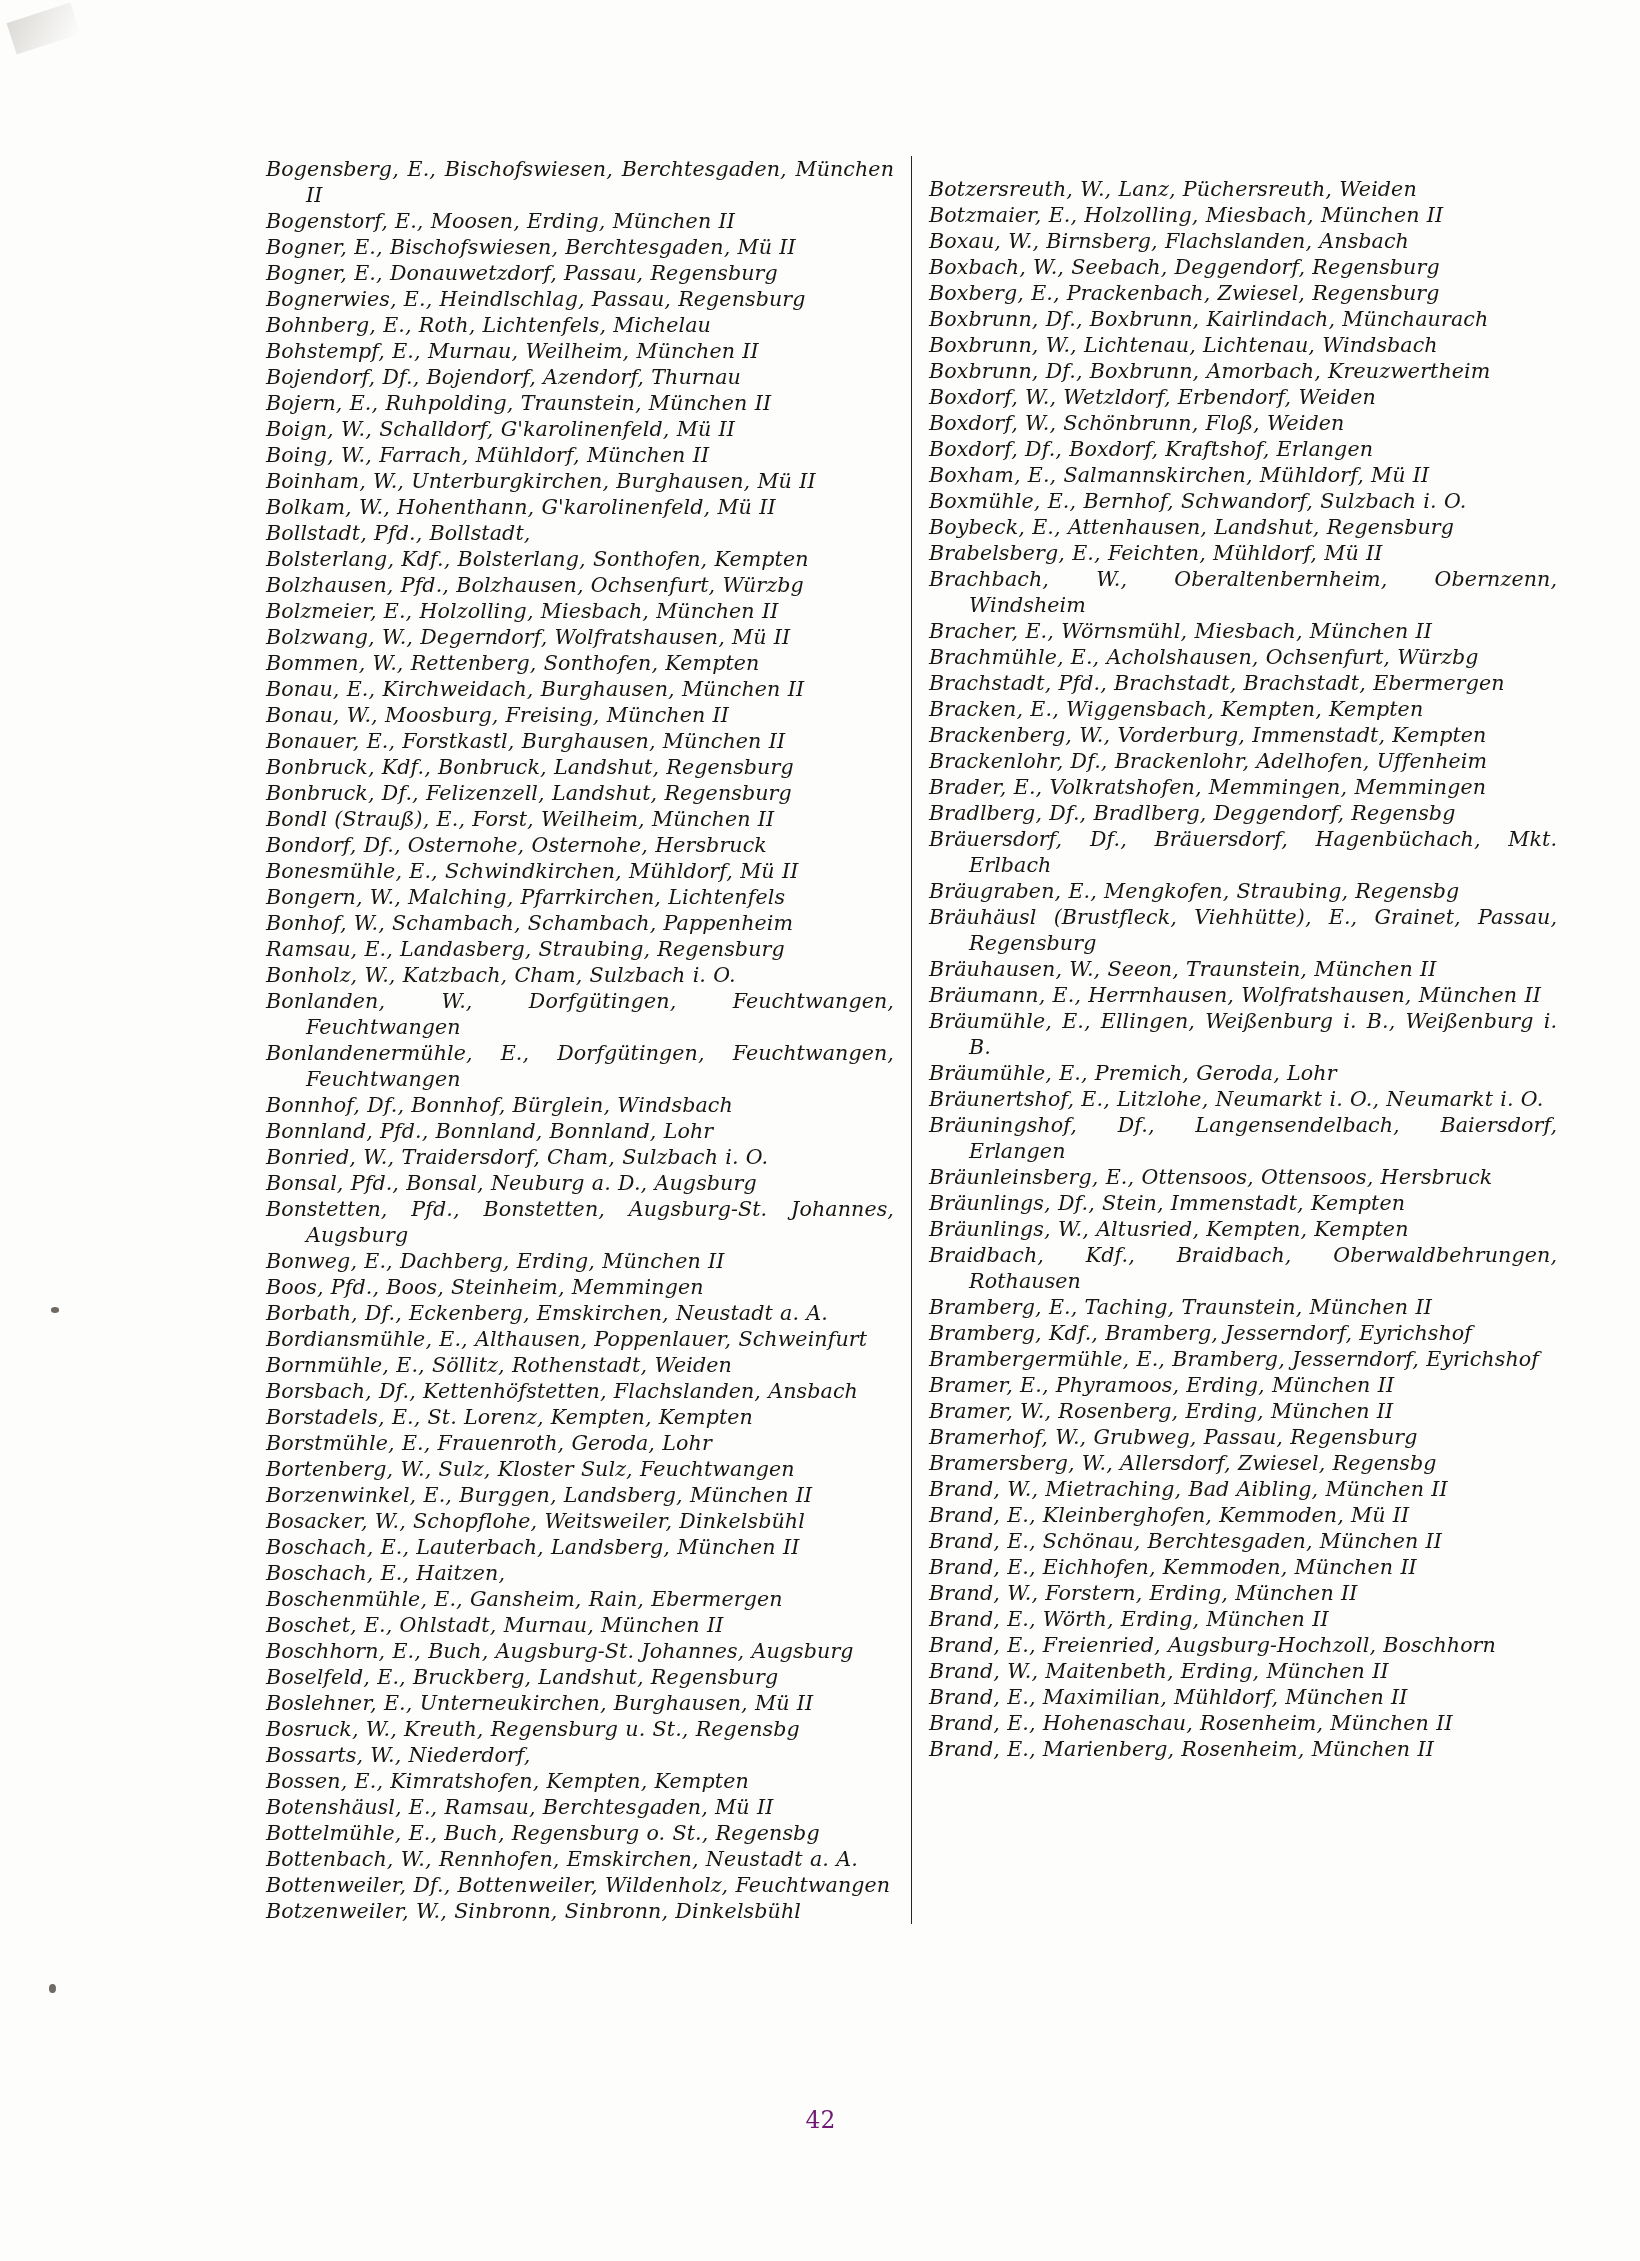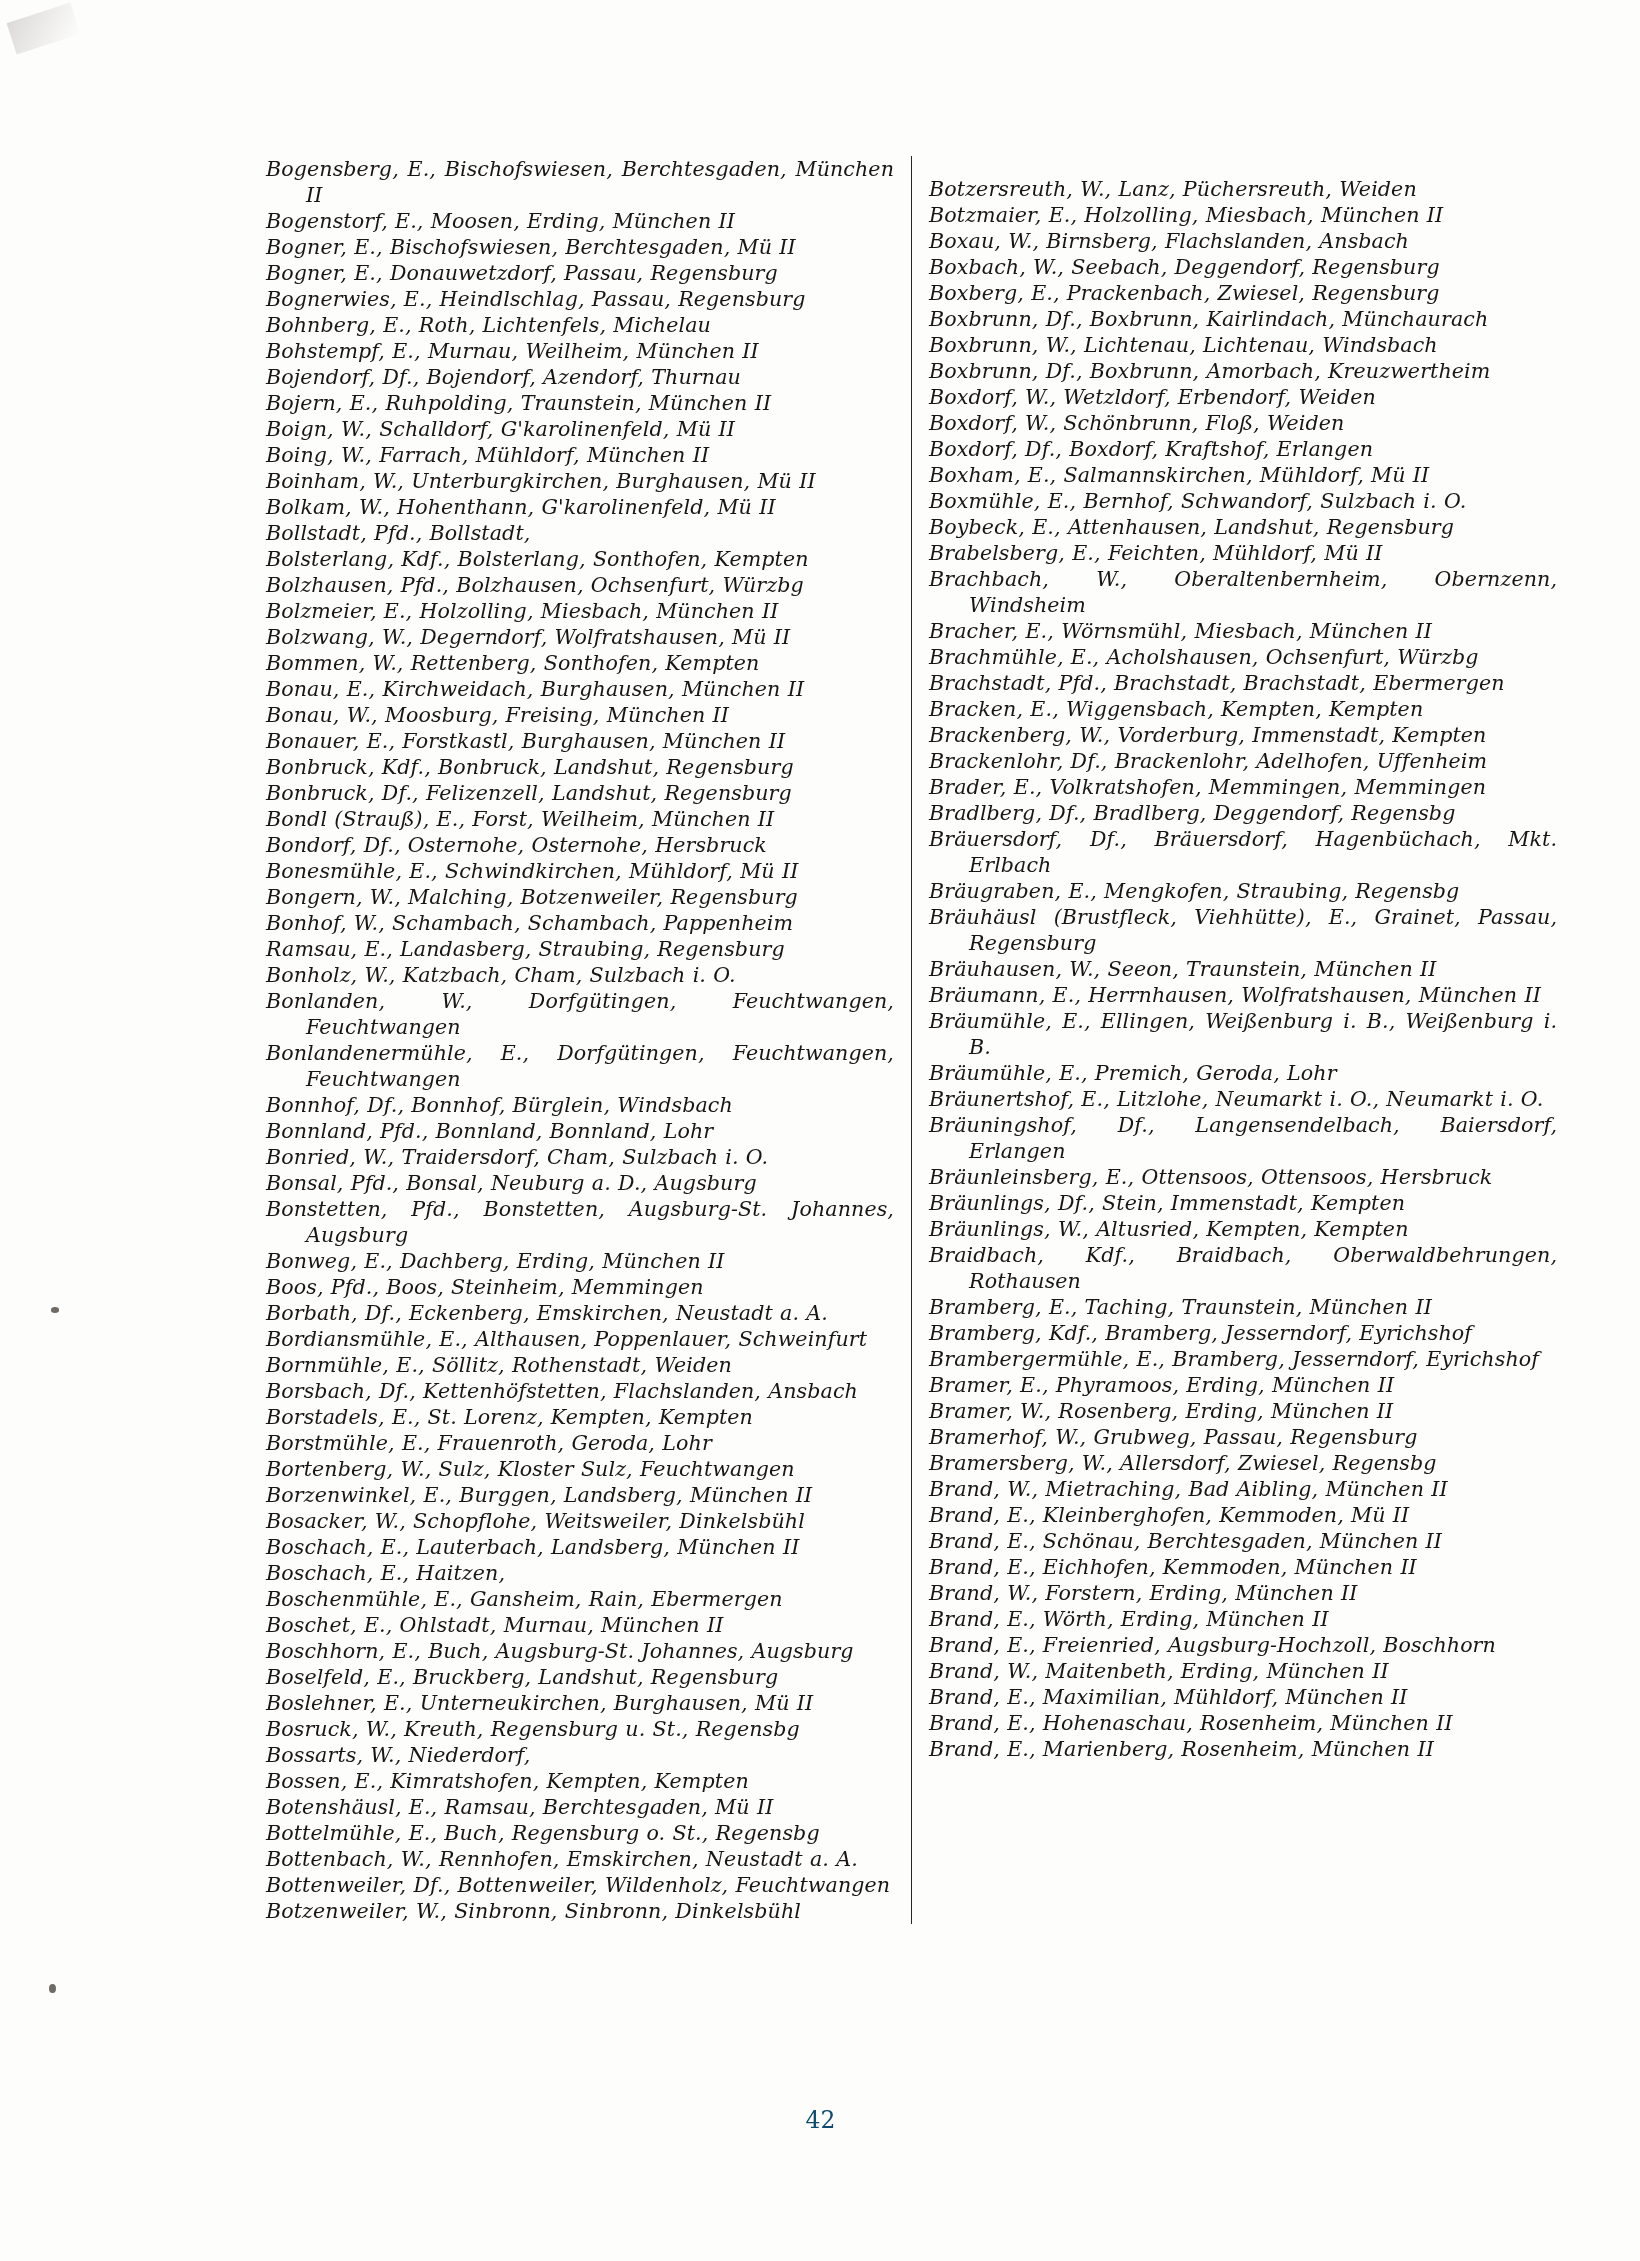--- a/index.html
+++ b/index.html
@@ -44,21 +44,21 @@
     letter-spacing: 0.1px;
     word-spacing: 0.6px;
   }
   .page-number {
     position: absolute;
     top: 2106px;
     left: 0;
     width: 100%;
     text-align: center;
     font-size: 23.4px;
-    color: #0c4a6e;
+    color: #701a75;
   }
   .scan-mark {
     position: absolute;
     background: #6f6a64;
     border-radius: 50%;
   }
   .scan-mark.m1 { left: 51px;  top: 1307px; width: 7.8px; height: 5.6px; }
   .scan-mark.m2 { left: 49px;  top: 1984px; width: 6.7px; height: 9px; }
   .scan-smudge {
     position: absolute;
@@ -99,21 +99,21 @@
         <div class="entry">Bolzwang, W., Degerndorf, Wolfratshausen, Mü II</div>
         <div class="entry">Bommen, W., Rettenberg, Sonthofen, Kempten</div>
         <div class="entry">Bonau, E., Kirchweidach, Burghausen, München II</div>
         <div class="entry">Bonau, W., Moosburg, Freising, München II</div>
         <div class="entry">Bonauer, E., Forstkastl, Burghausen, München II</div>
         <div class="entry">Bonbruck, Kdf., Bonbruck, Landshut, Regensburg</div>
         <div class="entry">Bonbruck, Df., Felizenzell, Landshut, Regensburg</div>
         <div class="entry">Bondl (Strauß), E., Forst, Weilheim, München II</div>
         <div class="entry">Bondorf, Df., Osternohe, Osternohe, Hersbruck</div>
         <div class="entry">Bonesmühle, E., Schwindkirchen, Mühldorf, Mü II</div>
-        <div class="entry">Bongern, W., Malching, Botzenweiler, Regensburg</div>
+        <div class="entry">Bongern, W., Malching, Pfarrkirchen, Lichtenfels</div>
         <div class="entry">Bonhof, W., Schambach, Schambach, Pappenheim</div>
         <div class="entry">Ramsau, E., Landasberg, Straubing, Regensburg</div>
         <div class="entry">Bonholz, W., Katzbach, Cham, Sulzbach i. O.</div>
         <div class="entry">Bonlanden, W., Dorfgütingen, Feuchtwangen, Feuchtwangen</div>
         <div class="entry">Bonlandenermühle, E., Dorfgütingen, Feuchtwangen, Feuchtwangen</div>
         <div class="entry">Bonnhof, Df., Bonnhof, Bürglein, Windsbach</div>
         <div class="entry">Bonnland, Pfd., Bonnland, Bonnland, Lohr</div>
         <div class="entry">Bonried, W., Traidersdorf, Cham, Sulzbach i. O.</div>
         <div class="entry">Bonsal, Pfd., Bonsal, Neuburg a. D., Augsburg</div>
         <div class="entry">Bonstetten, Pfd., Bonstetten, Augsburg-St. Johannes, Augsburg</div>

